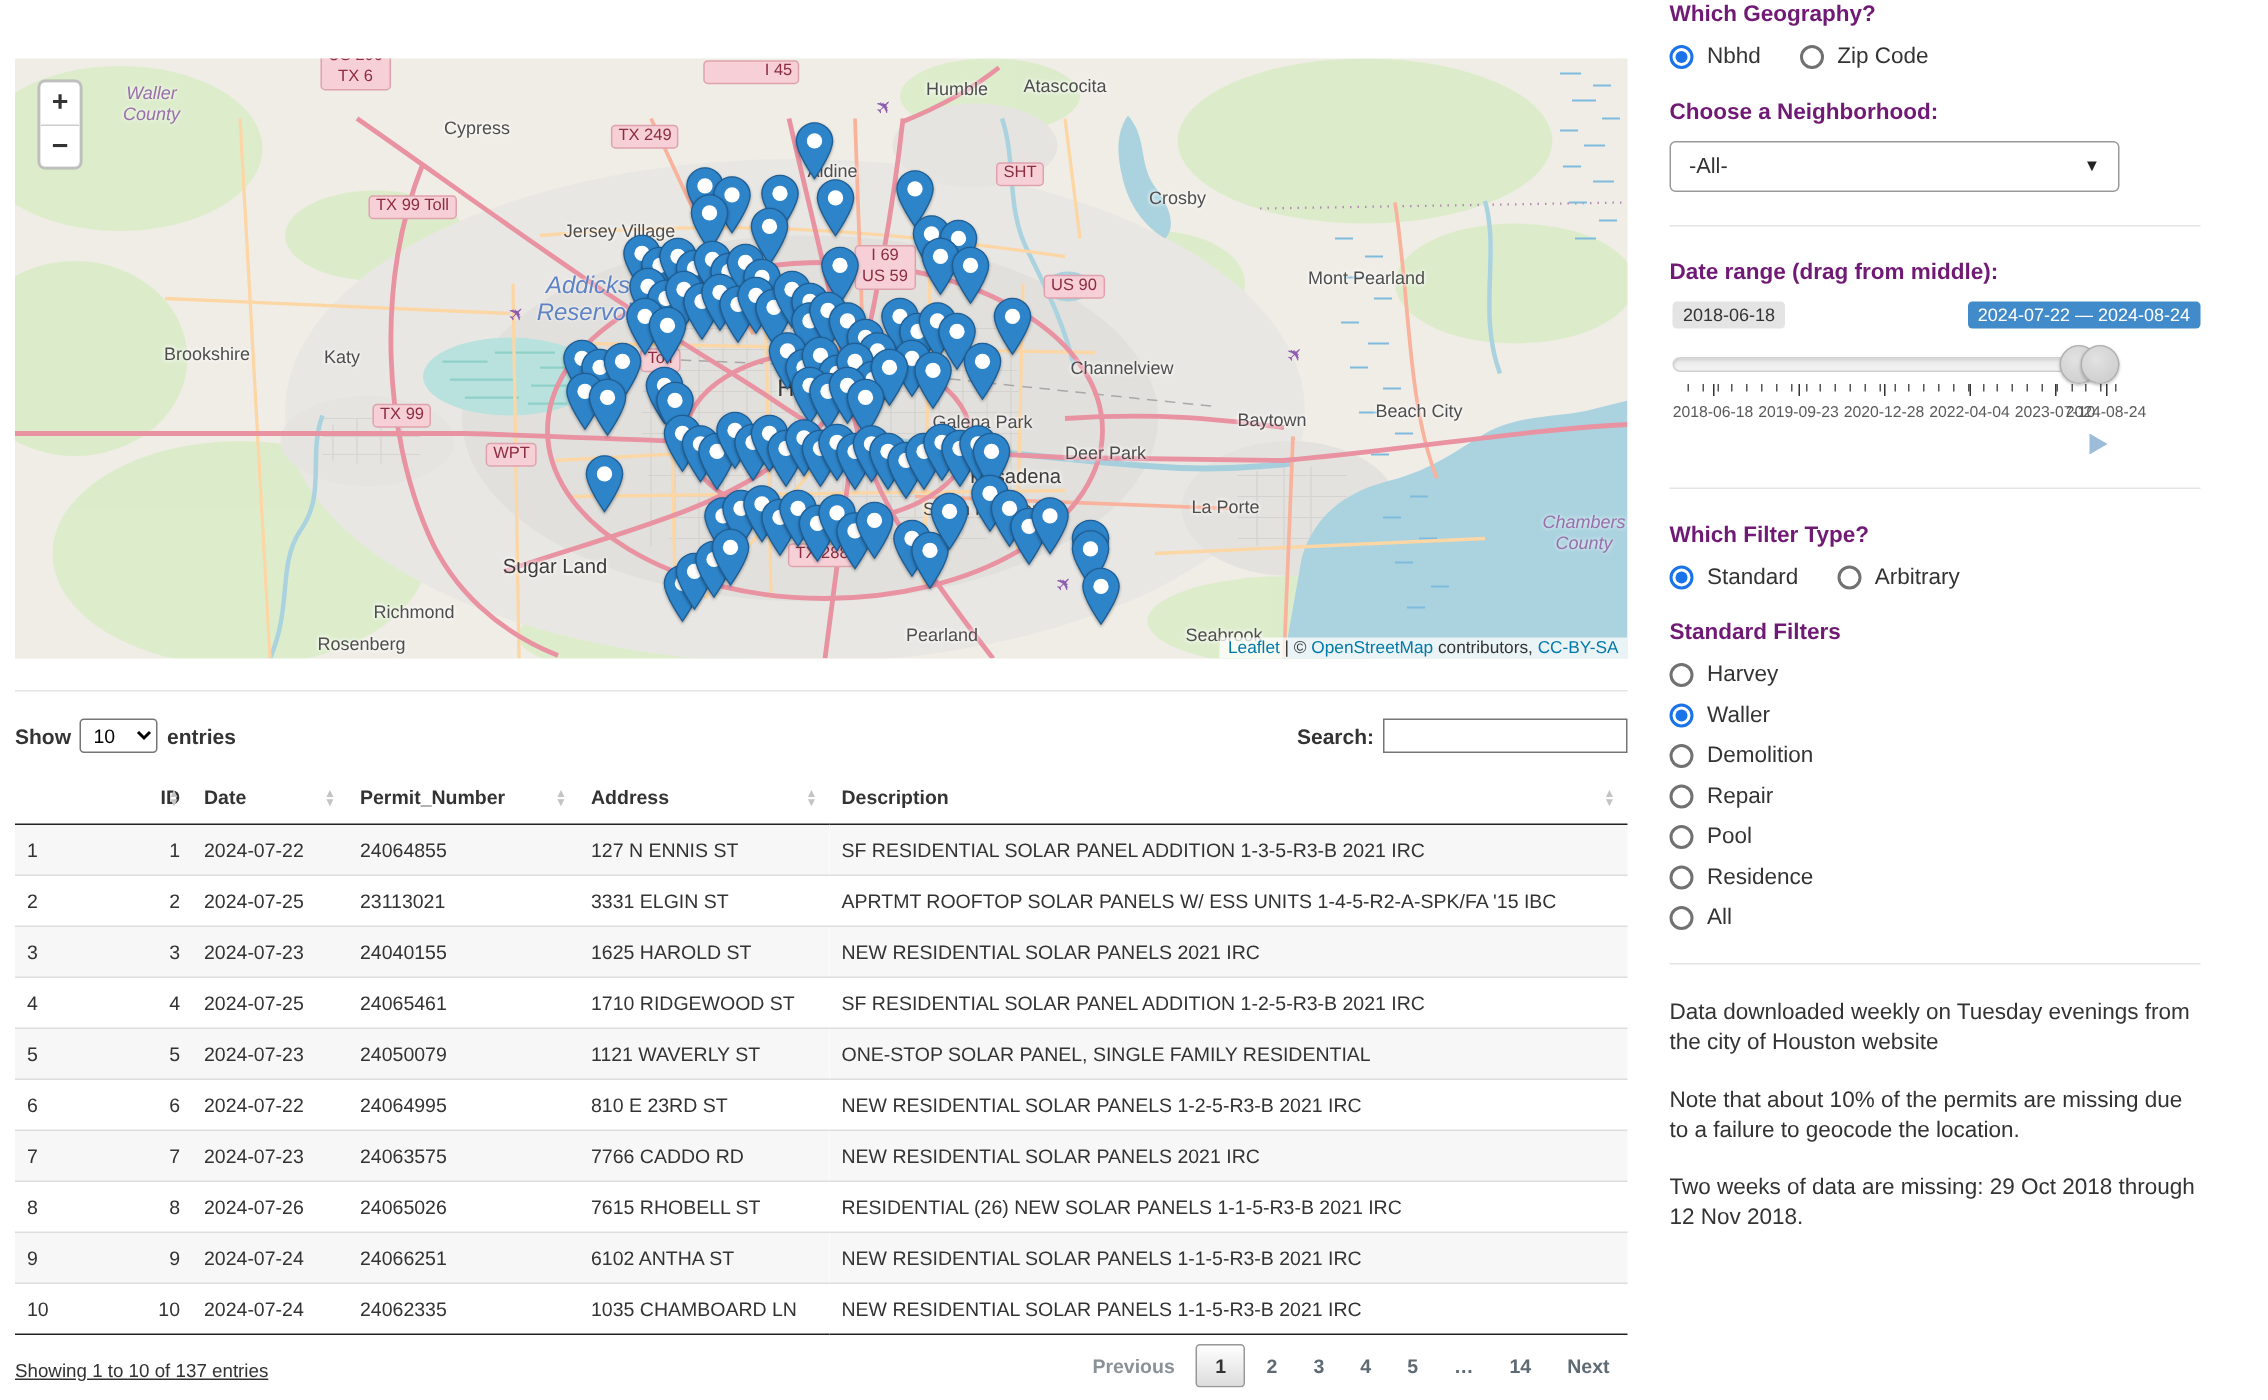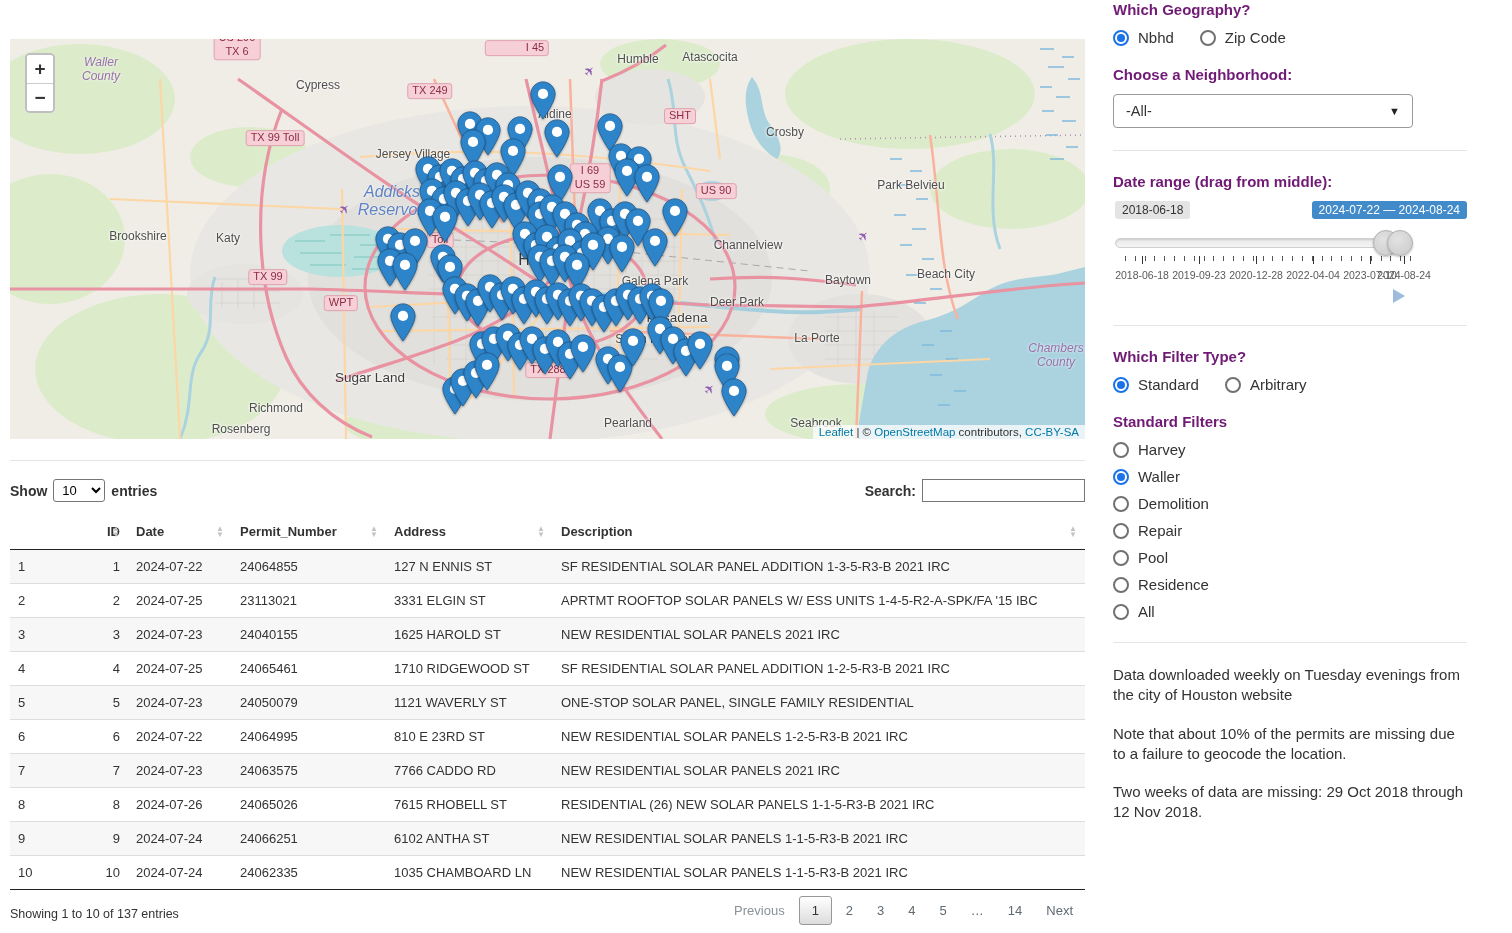--- a/index.html
+++ b/index.html
@@ -46,22 +46,22 @@
   table.dt th { text-align:left; font-weight:700; padding:10px 26px 10px 8px; border-bottom:1px solid #222; position:relative; font-size:13px; color:#333; }
   table.dt th.num, table.dt td.num { text-align:right; padding-right:8px; }
   table.dt td { padding:9px 8px; border-top:1px solid #ddd; color:#333; overflow:hidden; white-space:nowrap; }
   table.dt tbody tr:nth-child(odd) { background:#f7f7f7; }
   table.dt tbody tr:first-child td { border-top:none; }
   table.dt tbody tr:last-child td { border-bottom:1px solid #222; }
   td.rowname { padding-left:20px; }
   .sorticons { position:absolute; right:8px; top:50%; transform:translateY(-50%); display:flex; flex-direction:column; line-height:6px; font-size:8px; color:#c4c4c4; cursor:pointer; }
 
   .tfoot { display:flex; justify-content:space-between; align-items:center; margin-top:0; }
-  .tinfo { font-size:12.5px; color:#333; padding-top:12px; }
-  .pager { display:flex; align-items:flex-end; padding-top:6px; }
+  .tinfo { font-size:12.5px; color:#333; padding-top:12px;text-decoration:underline; }
+  .pager { display:flex; align-items:flex-end; padding-top:6px;font-weight:bold; }
   .pager .pbtn { padding:7px 12px; font-size:13px; color:#5f6a73; cursor:pointer; }
   .pager .pbtn.disabled { color:#8a9197; cursor:default; }
   .pager .pbtn.active { border:1px solid #979797; border-radius:3px; background:linear-gradient(#fff,#dcdcdc); color:#333; margin:0 2px; padding:6px 12px; }
   .pager .pbtn.gap { cursor:default; }
 
   
   .sidebar { width:354px; margin-left:28px; flex:none; font-size:15px; padding-top:1px; }
   .sb-h { font-weight:700; font-size:15px; color:#701a75; margin-bottom:11px; }
   .rgroup-inline { display:flex; align-items:center; margin-bottom:20px; }
   .rgroup-col { display:flex; flex-direction:column; gap:10px; margin-bottom:4px; }
@@ -184,37 +184,37 @@
           <path d="M272,70 C240,150 246,250 276,318 C292,354 322,382 362,398"></path>
           <path d="M558,262 C552,308 546,352 540,400"></path>
           <path d="M700,240 C760,236 800,240 846,246"></path>
         </g>
       </svg>
 
       <div id="map-labels">
           <div class="maplabel shield" style="left: 227px; top: 6px;">US 290
 TX 6</div>
           <div class="maplabel shield" style="left: 420px; top: 52px;">TX 249</div>
-          <div class="maplabel shield" style="left: 507px; top: 9px; padding-left: 40px;">I 45</div>
+          <div class="maplabel shield" style="left: 491px; top: 9px; padding-left: 40px;">I 45</div>
           <div class="maplabel shield" style="left: 670px; top: 77px;">SHT</div>
           <div class="maplabel shield" style="left: 265px; top: 99px;">TX 99 Toll</div>
           <div class="maplabel shield" style="left: 580px; top: 139px;">I 69
 US 59</div>
           <div class="maplabel shield" style="left: 706px; top: 152px;">US 90</div>
           <div class="maplabel shield" style="left: 258px; top: 238px;">TX 99</div>
           <div class="maplabel shield" style="left: 331px; top: 264px;">WPT</div>
           <div class="maplabel shield" style="left: 430px; top: 201px;">Toll</div>
           <div class="maplabel shield" style="left: 538px; top: 331px;">TX 288</div>
           <div class="maplabel town" style="left: 308px; top: 47px;">Cypress</div>
           <div class="maplabel town" style="left: 403px; top: 116px;">Jersey Village</div>
           <div class="maplabel town" style="left: 545px; top: 76px;">Aldine</div>
           <div class="maplabel town" style="left: 628px; top: 21px;">Humble</div>
           <div class="maplabel town" style="left: 700px; top: 19px;">Atascocita</div>
           <div class="maplabel town" style="left: 775px; top: 94px;">Crosby</div>
-          <div class="maplabel town" style="left: 901px; top: 147px;">Park Belvieu</div>
+          <div class="maplabel town" style="left: 901px; top: 147px;">Mont Pearland</div>
           <div class="maplabel town" style="left: 738px; top: 207px;">Channelview</div>
           <div class="maplabel town" style="left: 645px; top: 243px;">Galena Park</div>
           <div class="maplabel town" style="left: 727px; top: 264px;">Deer Park</div>
           <div class="maplabel city" style="left: 667px; top: 279px;">Pasadena</div>
           <div class="maplabel town" style="left: 645px; top: 301px;">South Houston</div>
           <div class="maplabel town" style="left: 838px; top: 242px;">Baytown</div>
           <div class="maplabel town" style="left: 936px; top: 236px;">Beach City</div>
           <div class="maplabel town" style="left: 807px; top: 300px;">La Porte</div>
           <div class="maplabel city" style="left: 360px; top: 339px;">Sugar Land</div>
           <div class="maplabel town" style="left: 266px; top: 370px;">Richmond</div>

